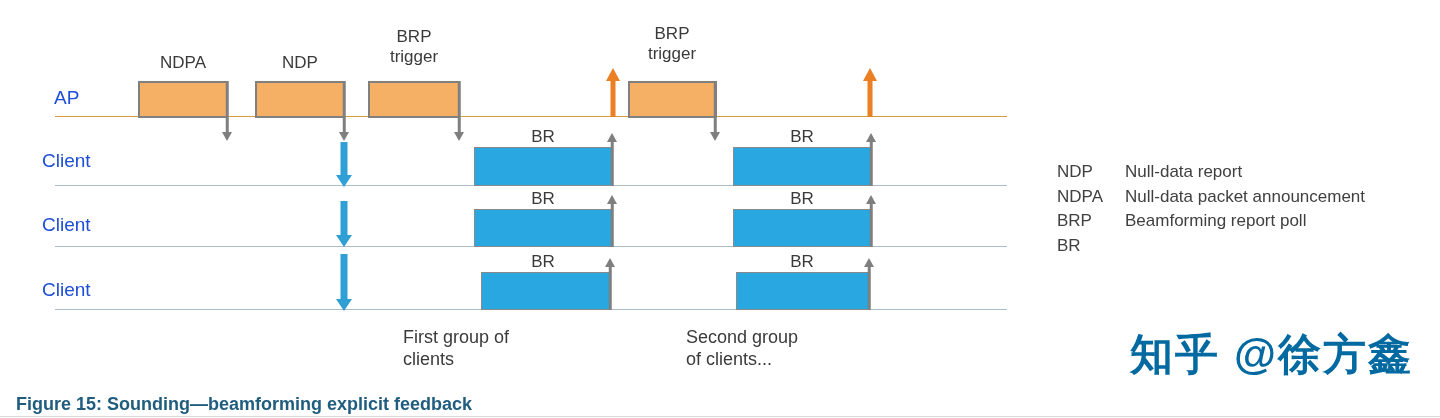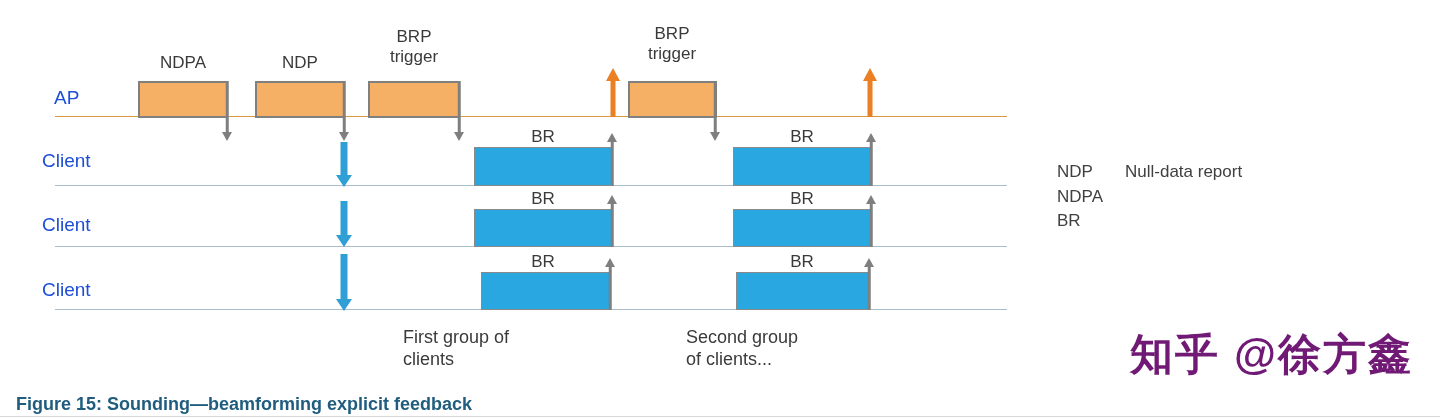--- a/index.html
+++ b/index.html
@@ -48,21 +48,21 @@
   .legend{position:absolute;left:1057px;top:160px;font-size:17px;color:#404040;}
   .legend-row{display:flex;line-height:24.5px;}
   .legend-abbr{width:68px;flex:0 0 68px;}
   .legend-desc{white-space:nowrap;}
 
   
   .caption{position:absolute;left:16px;top:394px;font-size:18px;font-weight:bold;color:#1f5c7e;white-space:nowrap;}
   .bottom-rule{position:absolute;left:0;top:416px;width:1440px;border-top:1px solid #d8d8d8;}
 
   
-  .watermark{position:absolute;left:1130px;top:326px;font-size:43px;font-weight:600;color:#701a75;letter-spacing:2px;white-space:nowrap;text-shadow:1px 1px 0 #ffffff;}
+  .watermark{position:absolute;left:1130px;top:326px;font-size:43px;font-weight:600;color:#0369a1;letter-spacing:2px;white-space:nowrap;text-shadow:1px 1px 0 #ffffff;}
 </style>
 </head>
 <body>
 
 <div class="canvas">
 
   <div class="lane-label" style="left:54px;top:88px;">AP</div>
   <div class="lane-line ap-line" style="left:55px;top:116px;width:952px;"></div>
 
   <div class="lane-label" style="left:42px;top:151px;">Client</div>
@@ -168,20 +168,25 @@
   <div class="group-lbl" style="left:686px;top:326px;width:130px;">Second group of clients...</div>
   <div class="group-lbl" style="left:403px;top:326px;width:112px;">First group of clients</div>
 
   <div class="legend">
     <div class="legend-row">
       <span class="legend-abbr">NDP</span>
       <span class="legend-desc">Null-data report</span>
     </div>
     <div class="legend-row">
       <span class="legend-abbr">NDPA</span>
+      <span class="legend-desc">Null-data packet announcement</span>
+    </div>
+    <div class="legend-row">
+      <span class="legend-abbr">BRP</span>
+      <span class="legend-desc">Beamforming report poll</span>
     </div>
     <div class="legend-row">
       <span class="legend-abbr">BR</span>
     </div>
   </div>
 
   <div class="watermark">知乎 @徐方鑫</div>
 
   <div class="caption">Figure 15: Sounding—beamforming explicit feedback</div>
   <div class="bottom-rule"></div>

